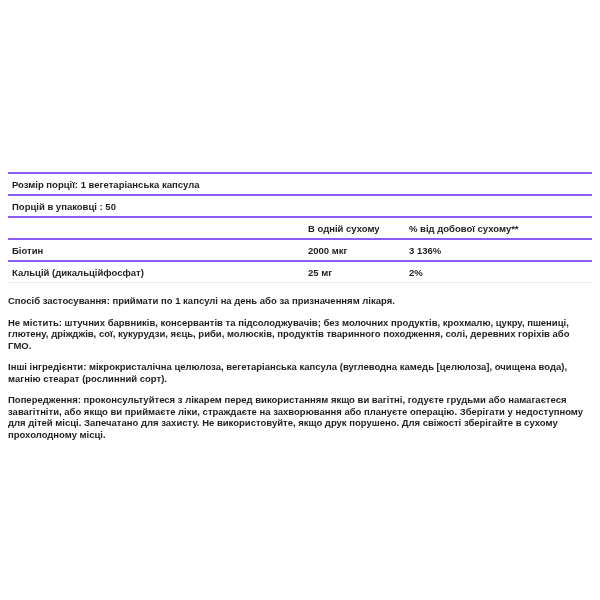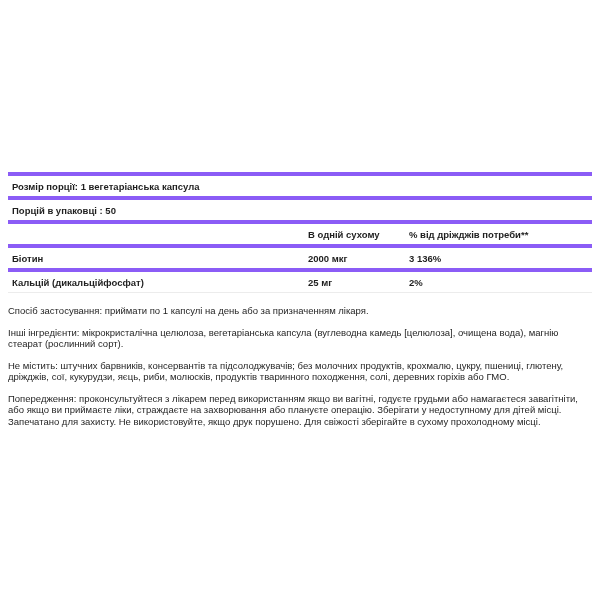--- a/index.html
+++ b/index.html
@@ -1,55 +1,55 @@
 <!DOCTYPE html>
 <html><head>
 <meta charset="utf-8">
 <style>
   html, body { margin: 0; padding: 0; background: #ffffff; }
   body { width: 600px; height: 600px; position: relative; overflow: hidden;
          font-family: "Liberation Sans", "DejaVu Sans", sans-serif; color: #1f1f1f; }
   .wrap { position: absolute; left: 8px; top: 172px; width: 584px; }
   table { width: 100%; border-collapse: collapse; font-size: 9.5px; font-weight: bold; }
-  td { height: 20px; padding: 0 0 0 4px; border-top: 4px solid #8b5cf6; vertical-align: middle; white-space: nowrap; }
+  td { height: 20px; padding: 0 0 0 4px; border-top: 2px solid #8b5cf6; vertical-align: middle; white-space: nowrap; }
   tr:last-child td { border-bottom: 1px solid #ececec; }
   td.c1 { width: 292px; }
   td.c2 { width: 97px; }
-  .notes { margin-top: 12px; font-size: 9.5px; font-weight: normal; line-height: 11.5px; }
+  .notes { margin-top: 12px; font-size: 9.5px; font-weight: bold; line-height: 11.5px; }
   .notes p { margin: 0 0 10px 0; padding-left: 0; }
 </style>
 </head>
 <body>
 
 <div class="wrap">
   <table>
     <tbody>
         <tr>
       <td colspan="3">Розмір порції: 1 вегетаріанська капсула</td>
     </tr>
     <tr>
       <td colspan="3">Порцій в упаковці : 50</td>
     </tr>
     <tr>
       <td class="c1"></td>
       <td class="c2">В одній сухому</td>
-      <td>% від дріжджів потреби**</td>
+      <td>% від добової сухому**</td>
     </tr>
     <tr>
       <td class="c1">Біотин</td>
       <td class="c2">2000 мкг</td>
       <td>3 136%</td>
     </tr>
     <tr>
       <td class="c1">Кальцій (дикальційфосфат)</td>
       <td class="c2">25 мг</td>
       <td>2%</td>
     </tr>
   </tbody>
     </table>
 
   <div class="notes">
     <p>Спосіб застосування: приймати по 1 капсулі на день або за призначенням лікаря.</p>
+    <p>Не містить: штучних барвників, консервантів та підсолоджувачів;  без молочних продуктів, крохмалю, цукру, пшениці, глютену, дріжджів, сої, кукурудзи, яєць, риби, молюсків, продуктів тваринного походження, солі, деревних горіхів або ГМО.</p>
     <p>Інші інгредієнти: мікрокристалічна целюлоза, вегетаріанська капсула (вуглеводна камедь [целюлоза], очищена вода), магнію стеарат (рослинний сорт).</p>
-    <p>Не містить: штучних барвників, консервантів та підсолоджувачів;  без молочних продуктів, крохмалю, цукру, пшениці, глютену, дріжджів, сої, кукурудзи, яєць, риби, молюсків, продуктів тваринного походження, солі, деревних горіхів або ГМО.</p>
     <p>Попередження: проконсультуйтеся з лікарем перед використанням якщо ви вагітні, годуєте грудьми або намагаєтеся завагітніти, або якщо ви приймаєте ліки, страждаєте на захворювання або плануєте операцію. Зберігати у недоступному для дітей місці. Запечатано для захисту. Не використовуйте, якщо друк порушено. Для свіжості зберігайте в сухому прохолодному місці.</p>
   </div>
 </div>
 
 </body></html>

